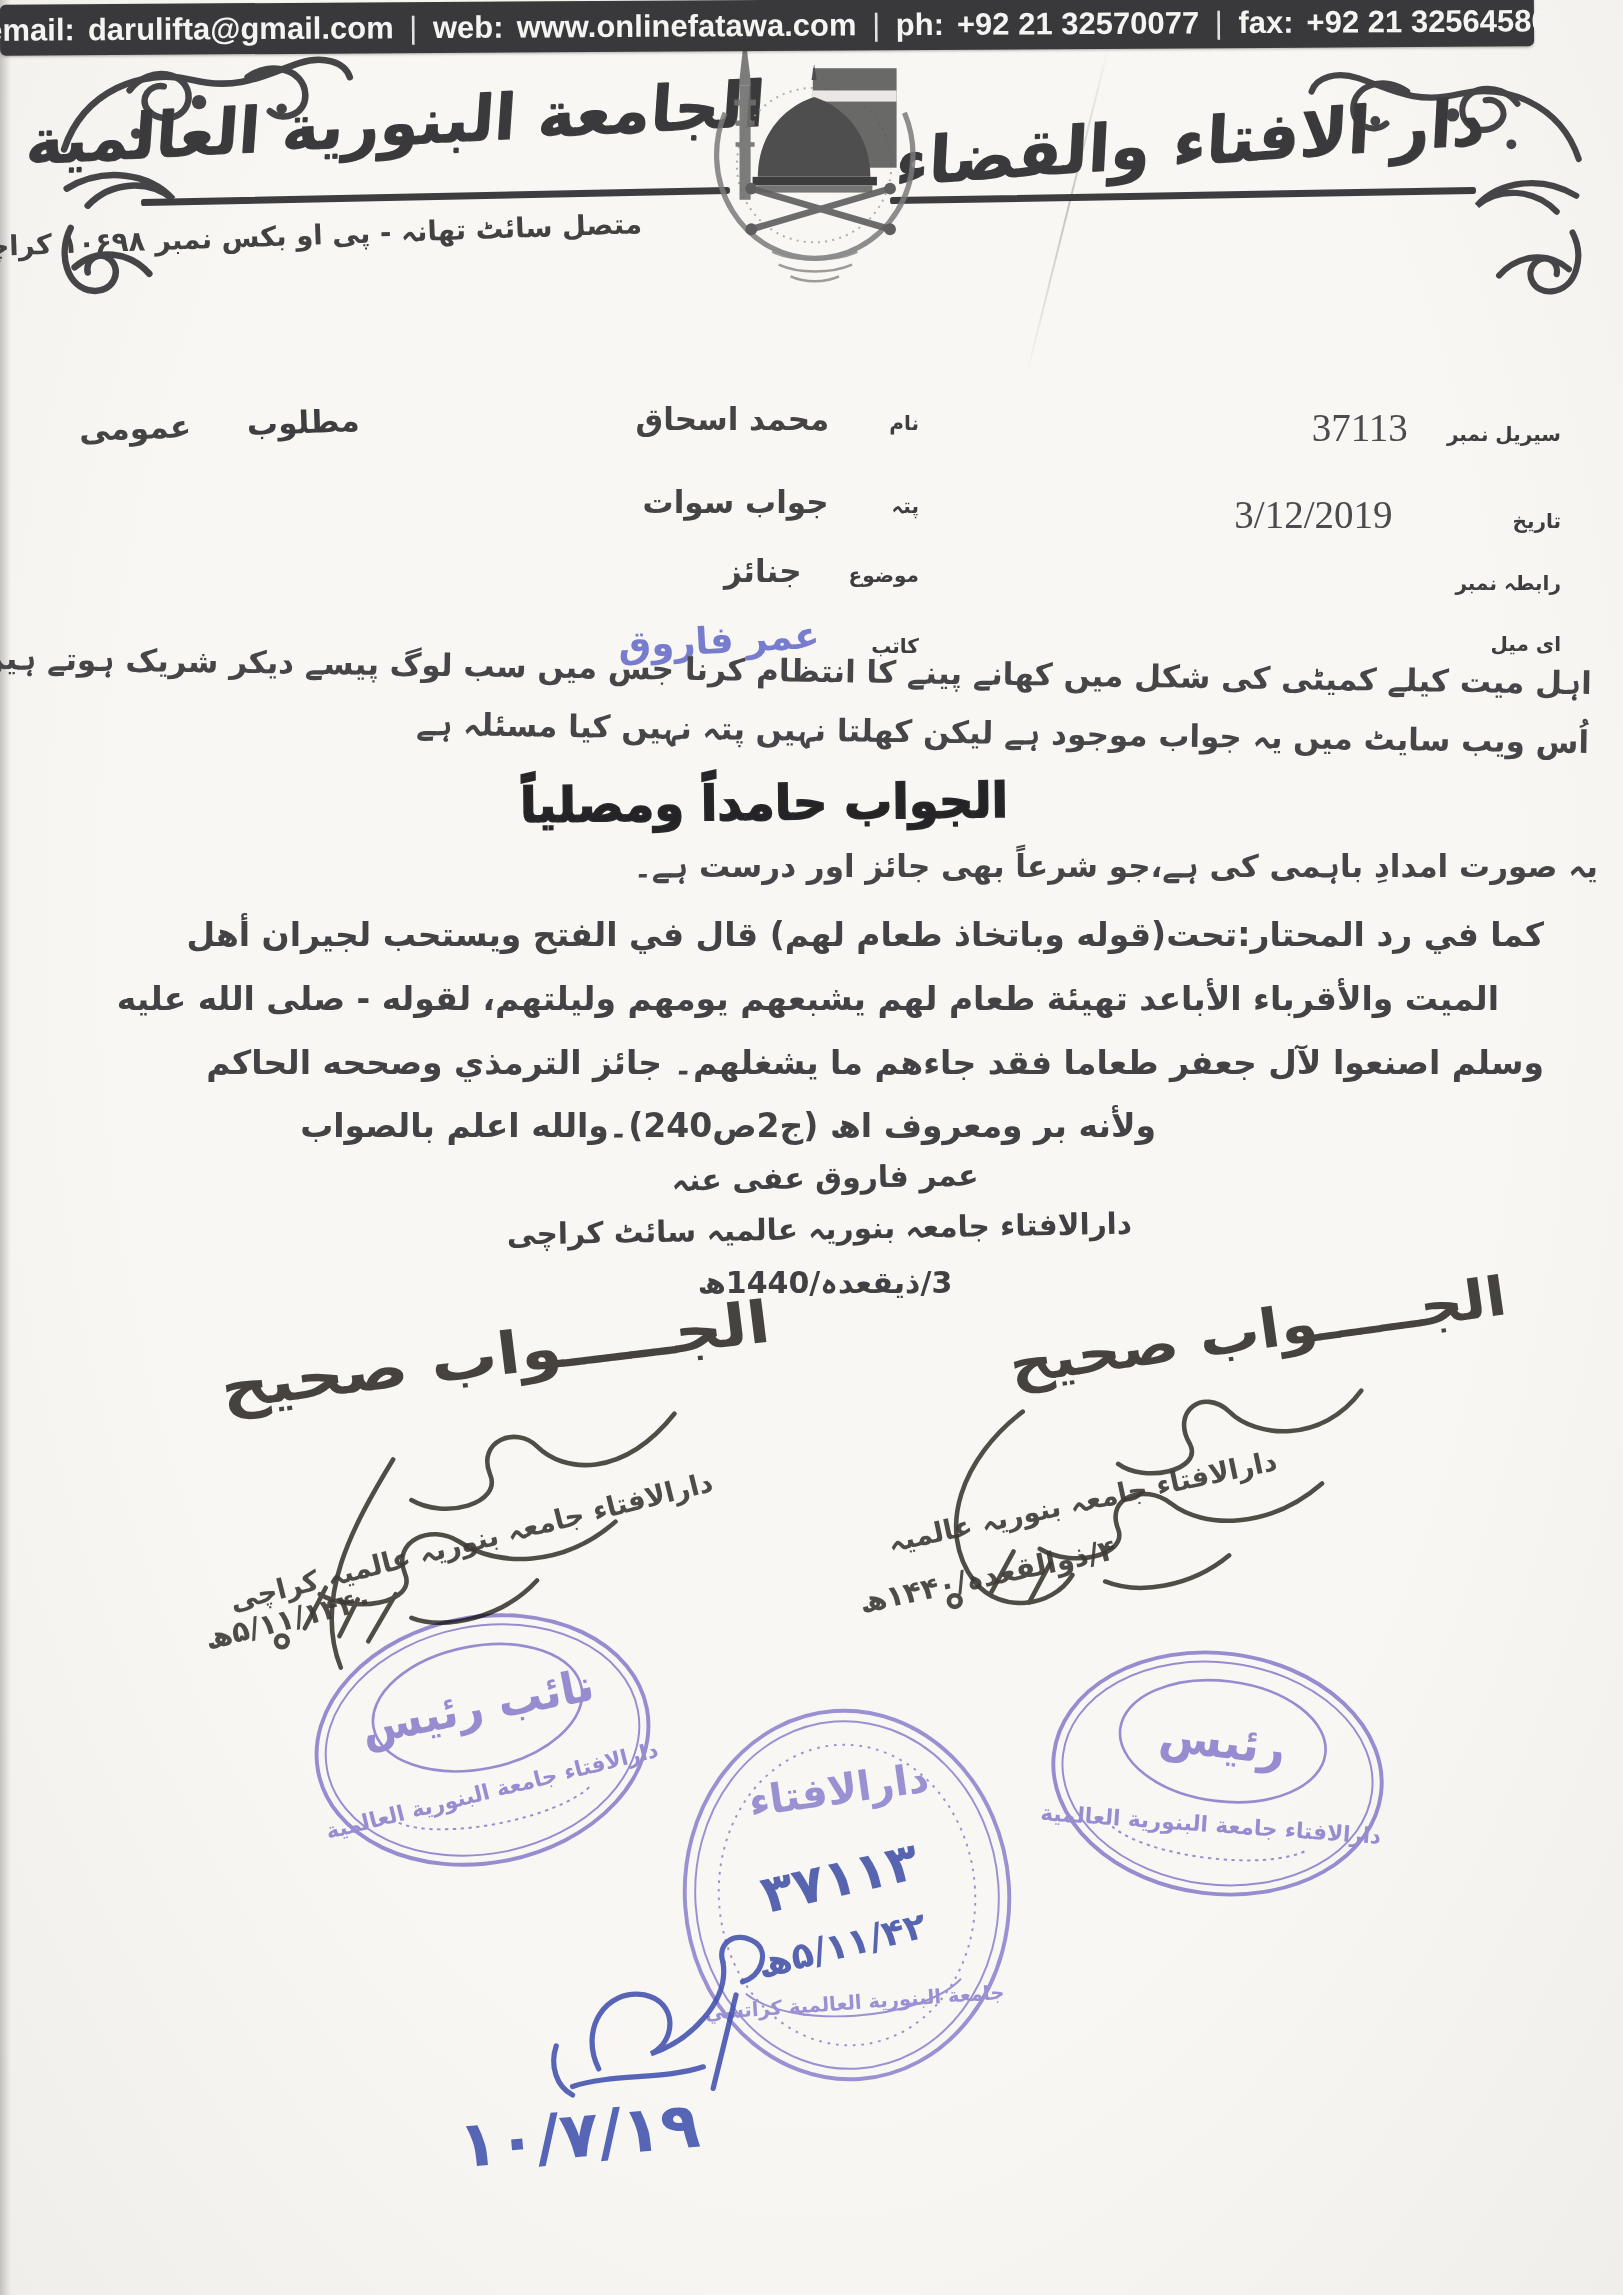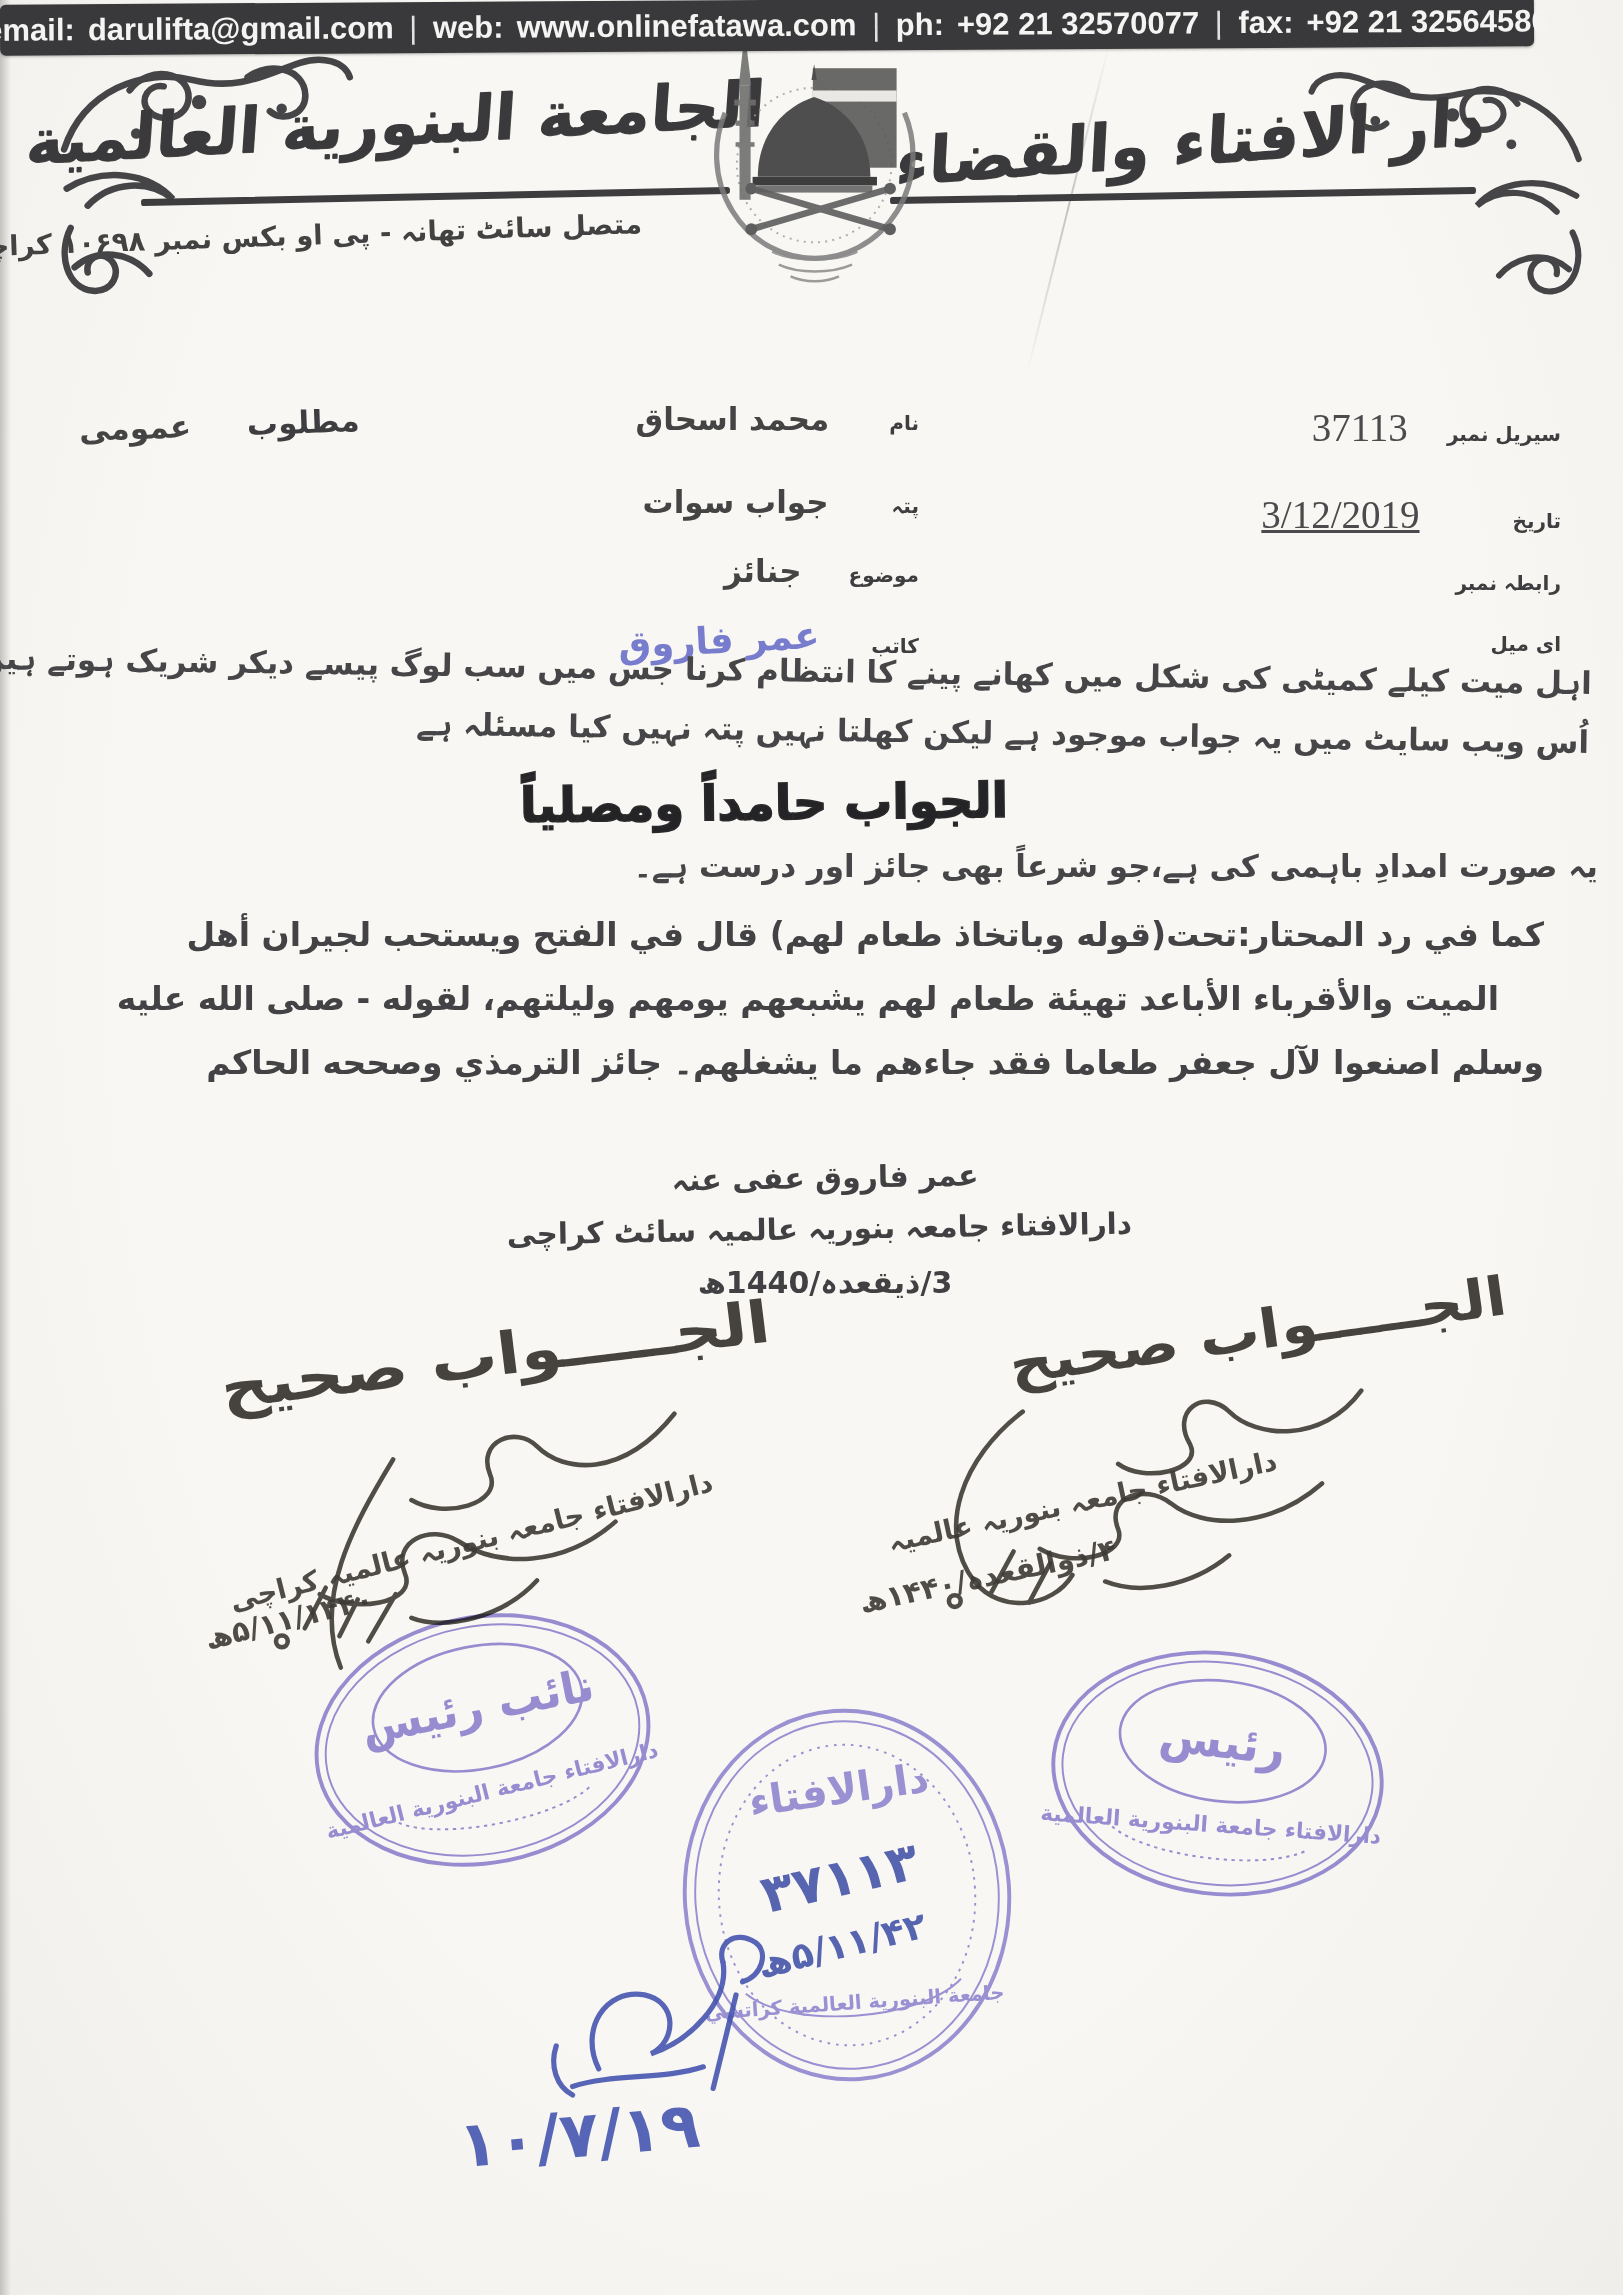--- a/index.html
+++ b/index.html
@@ -178,21 +178,21 @@
     <span>fax:</span>
     <span>+92 21 32564586</span>
   </div>
 
   <div class="meta-row" style="right:62px; top:405px;">
     <span class="mlabel">سیریل نمبر</span>
     <span class="num" style="margin-right:39px;">37113</span>
   </div>
   <div class="meta-row" style="right:62px; top:492px;">
     <span class="mlabel">تاریخ</span>
-    <span class="num" style="margin-right:93px;text-decoration:underline;">3/12/2019</span>
+    <span class="num" style="margin-right:120px;">3/12/2019</span>
   </div>
   <div class="meta-row" style="right:62px; top:571px;">
     <span class="mlabel">رابطہ نمبر</span>
     <span class="mval" style="margin-right:105px;"></span>
   </div>
   <div class="meta-row" style="right:62px; top:632px;">
     <span class="mlabel">ای میل</span>
     <span class="mval" style="margin-right:105px;"></span>
   </div>
 
@@ -221,20 +221,21 @@
   <div class="qline" style="right:31px; top:665px; transform:rotate(0.9deg); transform-origin:right center;">اہل میت کیلے کمیٹی کی شکل میں کھانے پینے کا انتظام کرنا جس میں سب لوگ پیسے دیکر شریک ہوتے ہیں اور خود اہل میت بھی اسدینے والوں میں شامل ہوتے ہیں</div>
   <div class="qline" style="right:34px; top:724px; transform:rotate(0.9deg); transform-origin:right center;">اُس ویب سایٹ میں یہ جواب موجود ہے لیکن کھلتا نہیں پتہ نہیں کیا مسئلہ ہے</div>
 
   <div class="abs rtl answer-heading nowrap">الجواب حامداً ومصلیاً</div>
 
   <div class="qline" style="right:25px; top:848px; font-size:31px;">یہ صورت امدادِ باہمی کی ہے،جو شرعاً بھی جائز اور درست ہے۔</div>
 
   <div class="quote" style="right:79px; top:915px;">كما في رد المحتار:تحت(قوله وباتخاذ طعام لهم) قال في الفتح ويستحب لجيران أهل</div>
   <div class="quote" style="right:124px; top:979px;">الميت والأقرباء الأباعد تهيئة طعام لهم يشبعهم يومهم وليلتهم، لقوله - صلى الله عليه</div>
   <div class="quote" style="right:79px; top:1043px;">وسلم اصنعوا لآل جعفر طعاما فقد جاءهم ما يشغلهم۔ جائز الترمذي وصححه الحاكم</div>
+  <div class="quote" style="right:467px; top:1106px;">ولأنه بر ومعروف اھ (ج2ص240)۔والله اعلم بالصواب</div>
 
   <div class="signoff" style="left:622px; top:1160px; width:406px; font-size:30px; transform:rotate(-1deg);">عمر فاروق عفی عنہ</div>
   <div class="signoff" style="left:517px; top:1212px; width:615px; font-size:29.5px; transform:rotate(-1deg);">دارالافتاء جامعہ بنوریہ عالمیہ سائٹ کراچی</div>
   <div class="signoff" style="left:622px; top:1265px; width:406px; font-size:30px;">3/ذیقعدہ/1440ھ</div>
 
   <div class="endorse-head" style="left:255px; top:1321px; transform:rotate(-7deg) scaleX(1.15);">الجـــــواب صحیح</div>
   <svg class="abs" style="left:190px; top:1381px;" width="537" height="314" viewBox="0 0 820 480">
     <g fill="none" stroke="#3e3a34" stroke-width="7" stroke-linecap="round" opacity=".9">
       <path d="M740 50 C 660 150 570 140 530 100 C 498 68 438 92 458 142 C 478 188 388 212 338 182"></path>
       <path d="M650 215 C 570 285 470 285 410 245 C 368 218 308 244 328 294 C 348 340 248 356 198 326"></path>

